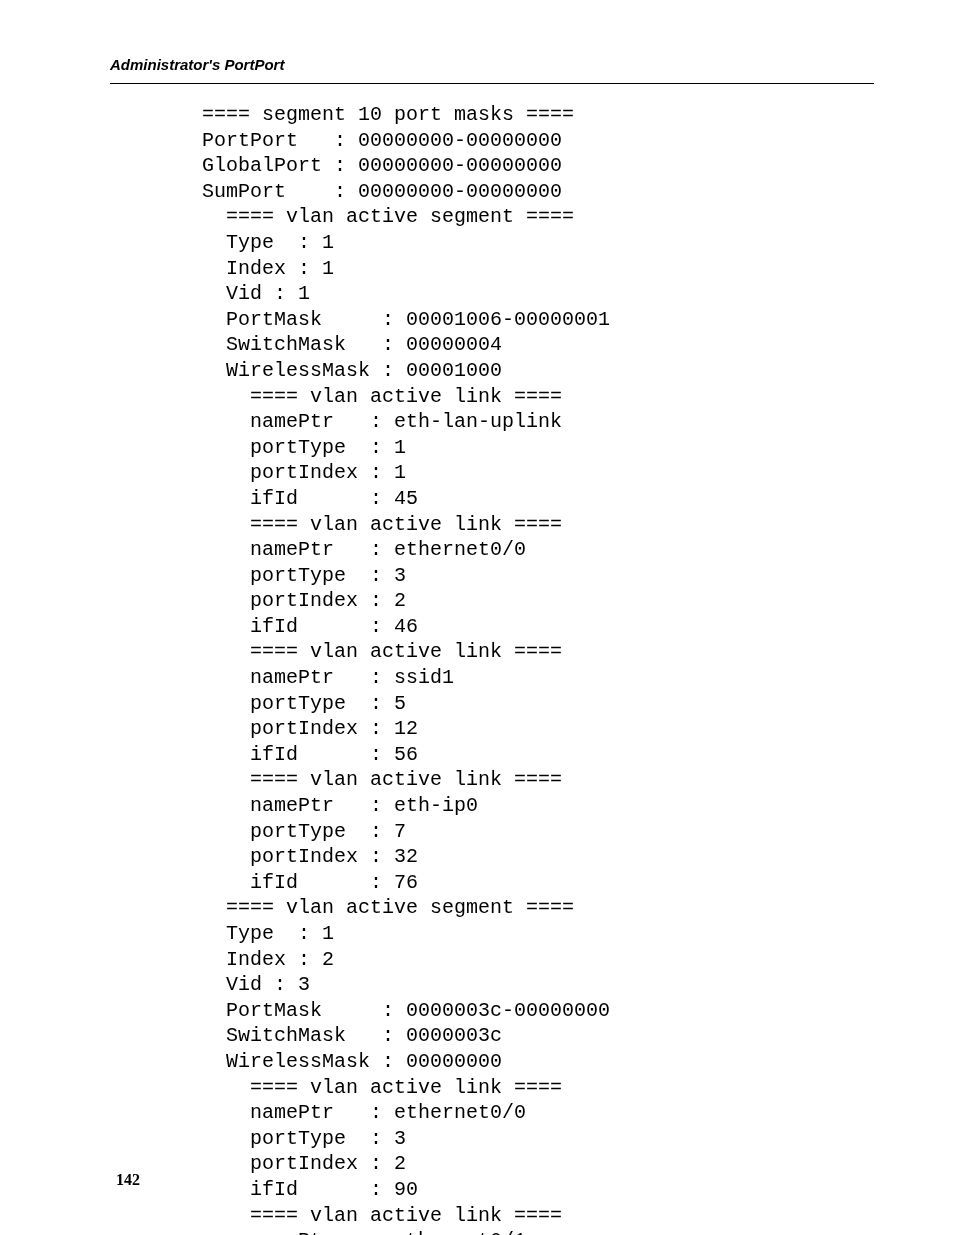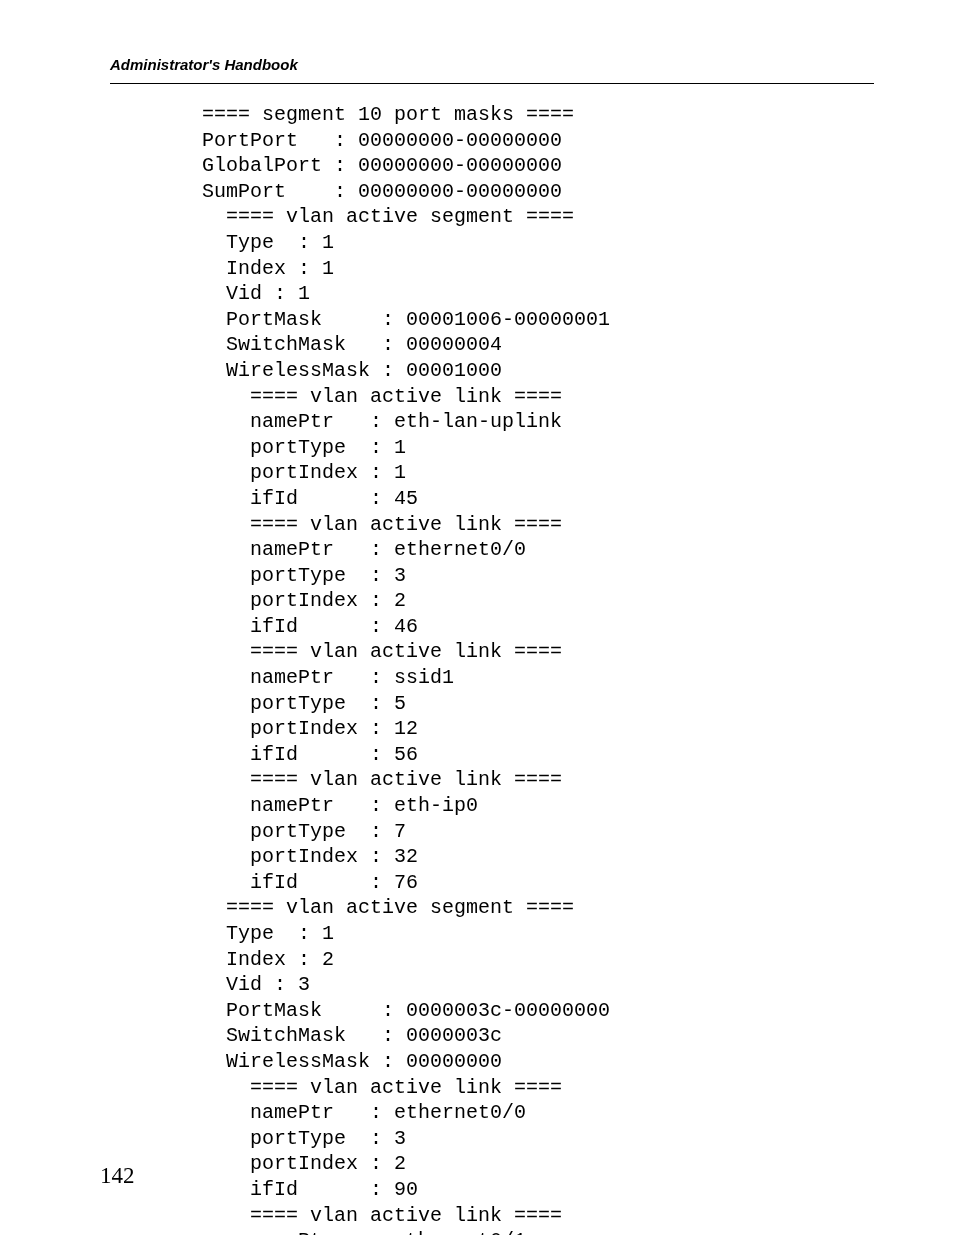--- a/index.html
+++ b/index.html
@@ -29,31 +29,31 @@
     .code-block {
       font-family: "Courier New", Courier, monospace;
       font-size: 20px;
       line-height: 1.28;
       white-space: pre;
       margin-left: 92px;
     }
     .page-number {
       position: absolute;
       bottom: 46px;
-      left: 100px;
+      left: 116px;
       font-family: "Times New Roman", Times, serif;
-      font-size: 23px;
-      font-weight: normal;
+      font-size: 16px;
+      font-weight: bold;
     }
   </style>
 </head>
 <body>
 
 <div class="page">
-  <div class="header-title">Administrator's Handbook</div>
+  <div class="header-title">Administrator's PortPort</div>
   <hr class="rule">
   <div class="code-block" id="code-block">==== segment 10 port masks ====
 PortPort   : 00000000-00000000
 GlobalPort : 00000000-00000000
 SumPort    : 00000000-00000000
   ==== vlan active segment ====
   Type  : 1
   Index : 1
   Vid : 1
   PortMask     : 00001006-00000001

